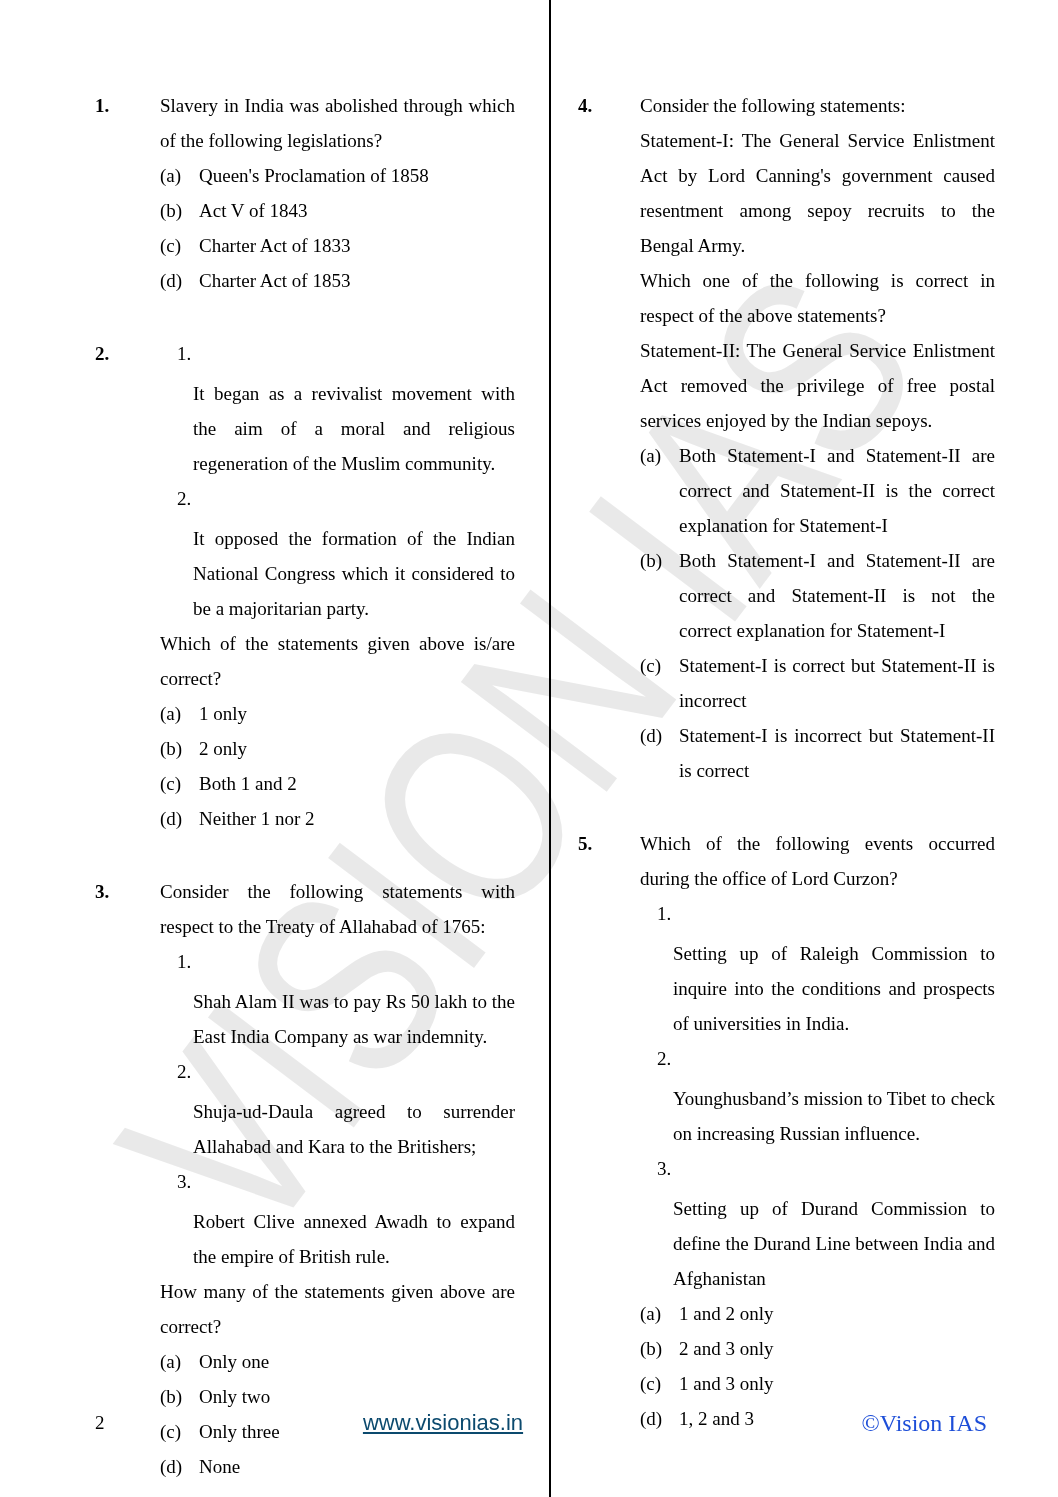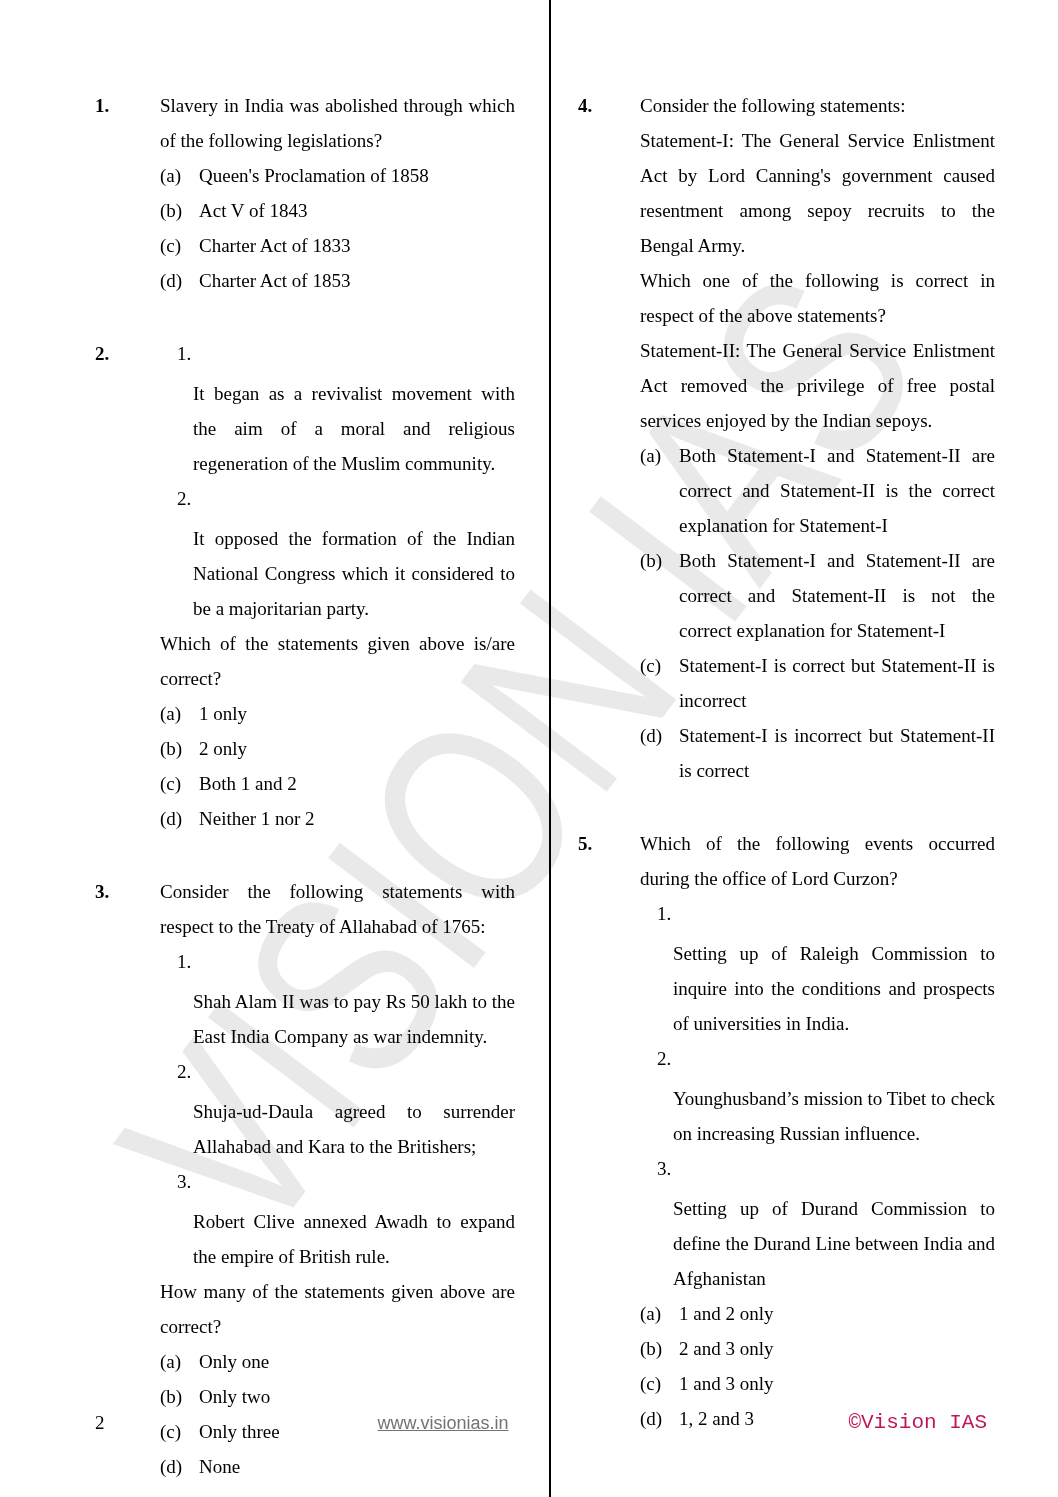--- a/index.html
+++ b/index.html
@@ -70,29 +70,29 @@
   }
   .page-num {
     position: absolute; left: 95px; top: 0;
     font-family: "Liberation Serif", serif;
     font-size: 19px;
   }
   .footer-link {
     position: absolute; left: 443px; top: 0;
     transform: translateX(-50%);
     font-family: "Liberation Sans", sans-serif;
-    font-size: 18px;
-    color: #737373;
+    font-size: 22px;
+    color: #0c4a6e;
     text-decoration: underline;
   }
   .copyright {
     position: absolute; right: 71px; top: 0;
-    font-family: Liberation Mono, monospace;
-    font-size: 21px;
-    color: #be185d;
+    font-family: Liberation Serif, serif;
+    font-size: 24px;
+    color: #1d4ed8;
   }
 </style>
 </head>
 <body>
 
 <div class="page">
 
   <div class="watermark">VISION IAS</div>
   <div class="divider"></div>
 

